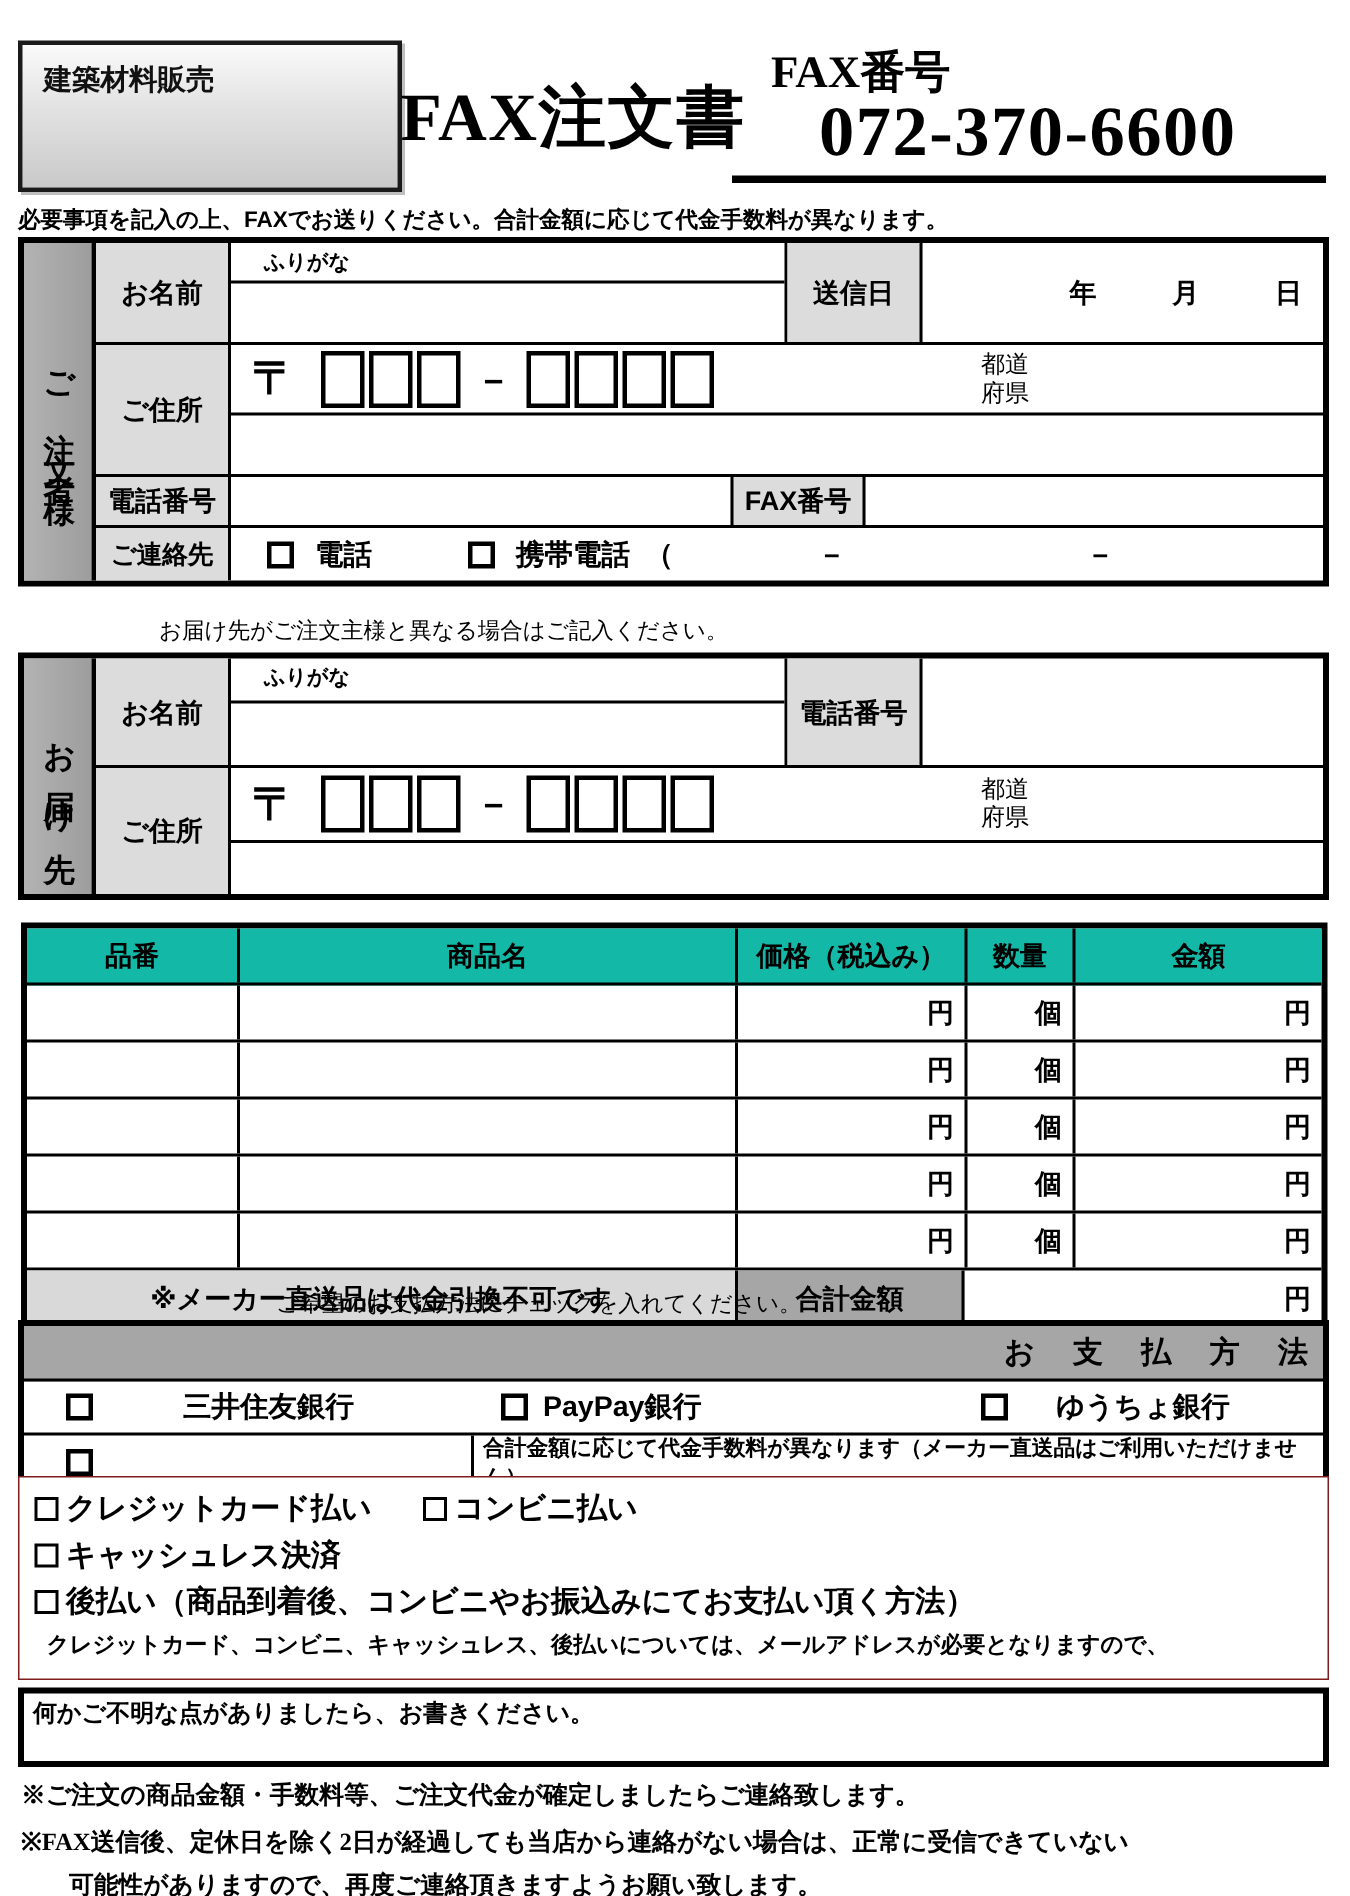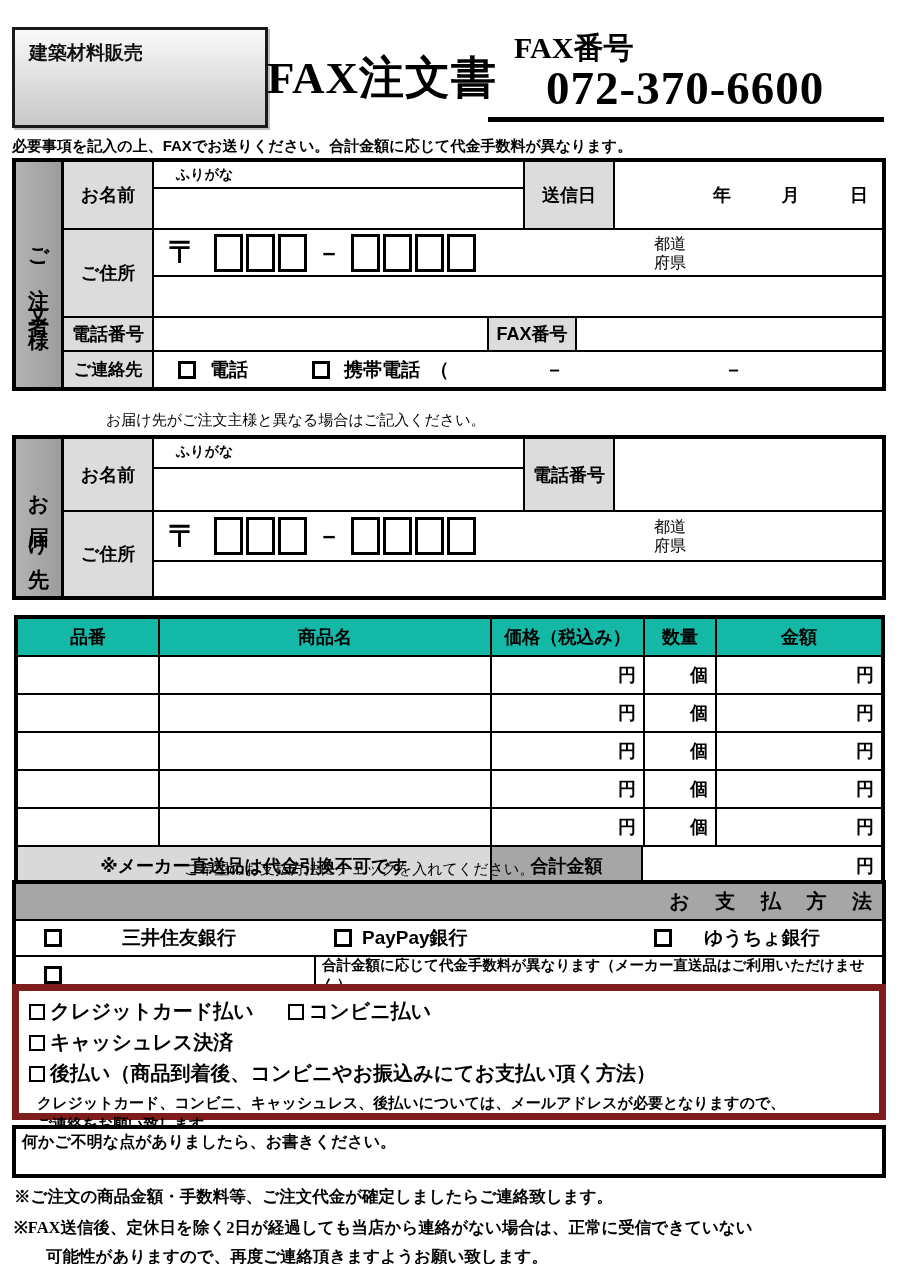--- a/index.html
+++ b/index.html
@@ -90,21 +90,21 @@
   .pay-table { position: absolute; left: 12px; top: 880px; width: 874px; border: 4px solid #000; background: #fff; }
   .pay-header { background: #a6a6a6; border-bottom: 2px solid #000; text-align: right; font-size: 20px; font-weight: bold; letter-spacing: 10px; padding: 4px 0; }
   .pay-row1 { display: flex; align-items: center; height: 36px; border-bottom: 2px solid #000; font-size: 19px; font-weight: bold; }
   .pay-g1 { width: 310px; display: flex; align-items: center; }
   .pay-g2 { width: 310px; display: flex; align-items: center; }
   .pay-g3 { flex: 1; display: flex; align-items: center; }
   .pay-row2 { display: flex; align-items: stretch; height: 36px; }
   .cod-cell { width: 300px; border-right: 2px solid #000; display: flex; align-items: center; font-size: 19px; font-weight: bold; flex-shrink: 0; }
   .cod-note { flex: 1; display: flex; align-items: center; padding-left: 6px; font-size: 14.5px; font-weight: bold; }
 
-  .extra-box { position: absolute; left: 12px; top: 984px; width: 874px; height: 136px; border: 7px solid #7f1d1d; background: #fff; padding: 5px 10px; }
+  .extra-box { position: absolute; left: 12px; top: 984px; width: 874px; height: 136px; border: 1px solid #7f1d1d; background: #fff; padding: 5px 10px; }
   .extra-line { display: flex; align-items: center; font-size: 20px; font-weight: bold; height: 31px; }
   .extra-line .cb { width: 16px; height: 16px; border-width: 2.5px; margin-right: 5px; }
   .extra-gap { width: 34px; }
   .extra-note { font-size: 15px; font-weight: bold; line-height: 21px; margin-top: 3px; padding-left: 8px; }
 
   .inquiry-box { position: absolute; left: 12px; top: 1125px; width: 874px; height: 53px; border: 4px solid #000; background: #fff; padding: 3px 6px; font-size: 16px; font-weight: bold; }
 
   .bottom-notes { position: absolute; left: 14px; top: 1186px; width: 874px; font-size: 16.5px; font-weight: bold; }
   .bottom-notes .bn { margin-bottom: 7px; font-family: Liberation Serif, serif; }
   .bn-indent { padding-left: 32px; }
@@ -355,21 +355,20 @@
     <div class="extra-line">
       <span class="cb"></span>
       <span>キャッシュレス決済</span>
     </div>
     <div class="extra-line">
       <span class="cb"></span>
       <span>後払い（商品到着後、コンビニやお振込みにてお支払い頂く方法）</span>
     </div>
     <div class="extra-note">
       <span style="display:block;">クレジットカード、コンビニ、キャッシュレス、後払いについては、メールアドレスが必要となりますので、</span>
-      <span style="display:block;">ご連絡をお願い致します。</span>
     </div>
   </div>
 
   <div class="inquiry-box">
     <span>何かご不明な点がありましたら、お書きください。</span>
   </div>
 
   <div class="bottom-notes">
     <div class="bn">※ご注文の商品金額・手数料等、ご注文代金が確定しましたらご連絡致します。</div>
     <div class="bn">※FAX送信後、定休日を除く2日が経過しても当店から連絡がない場合は、正常に受信できていない</div>

